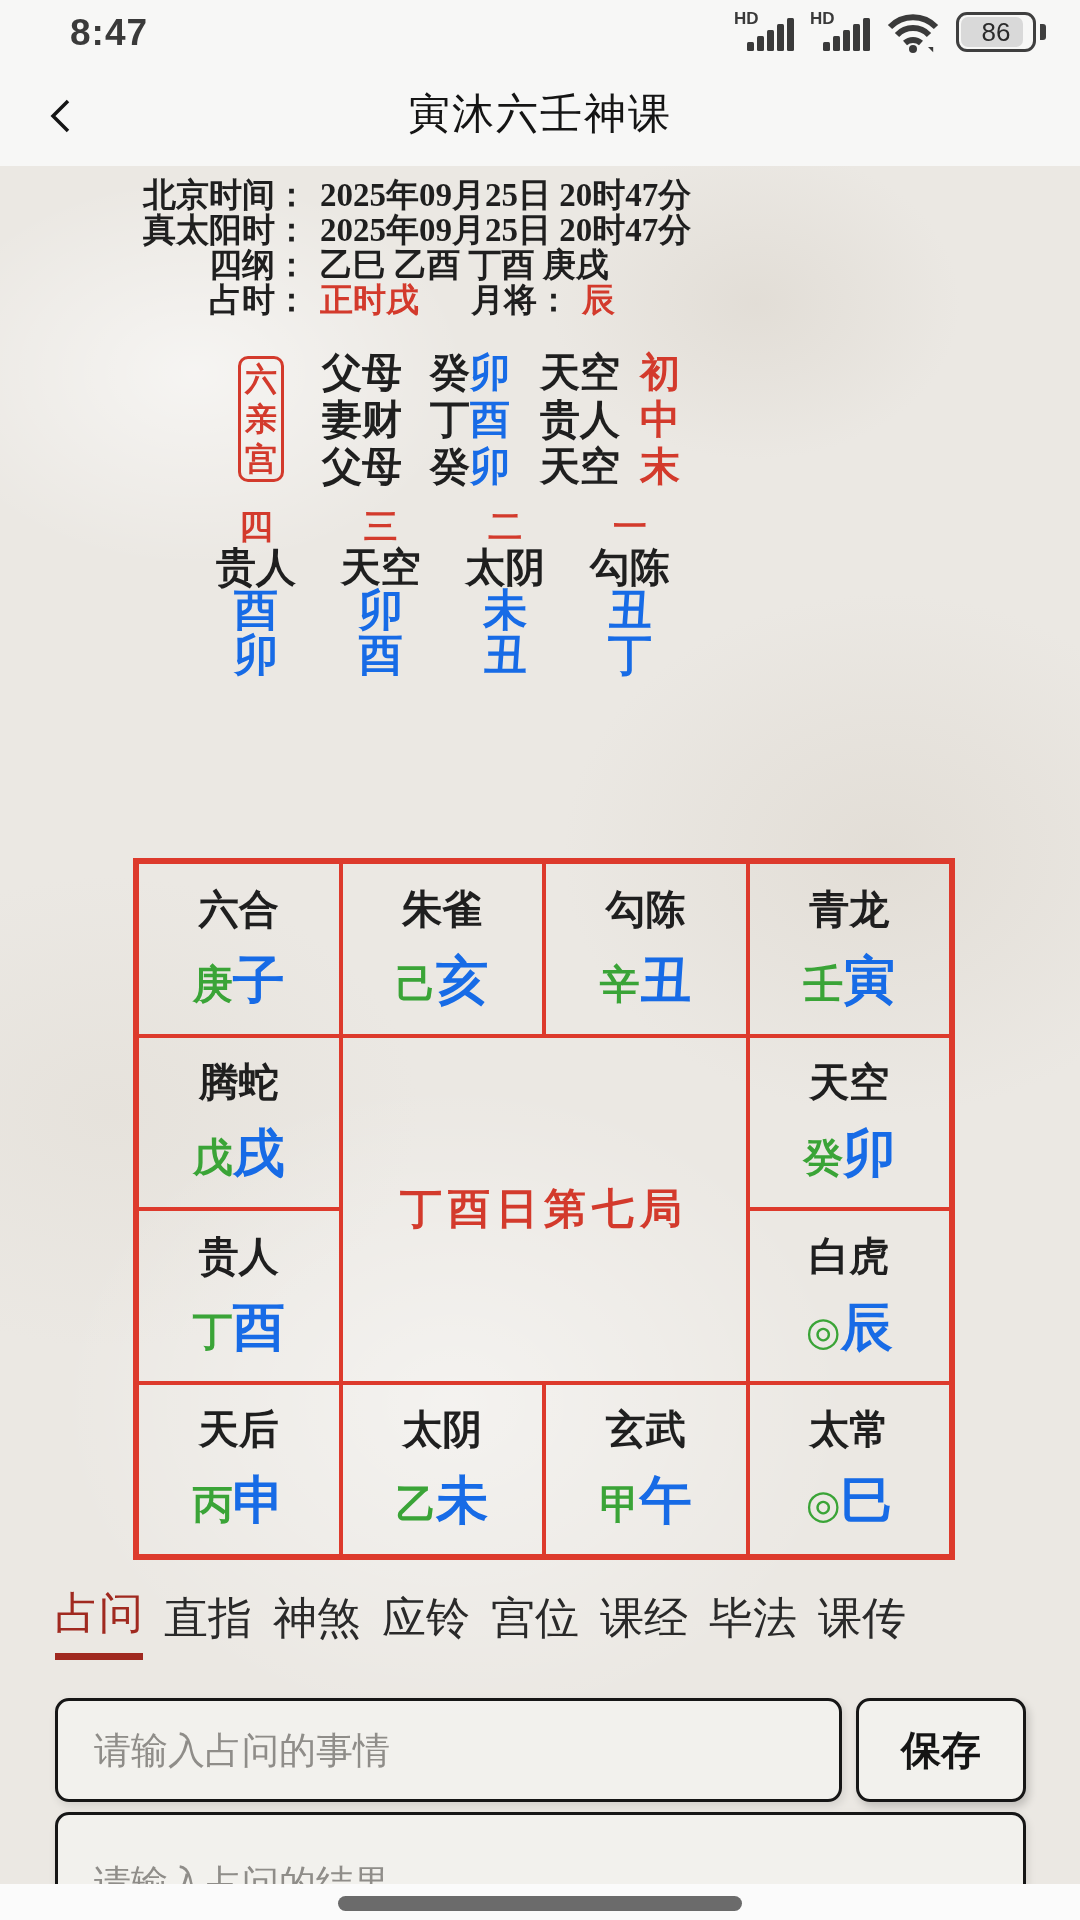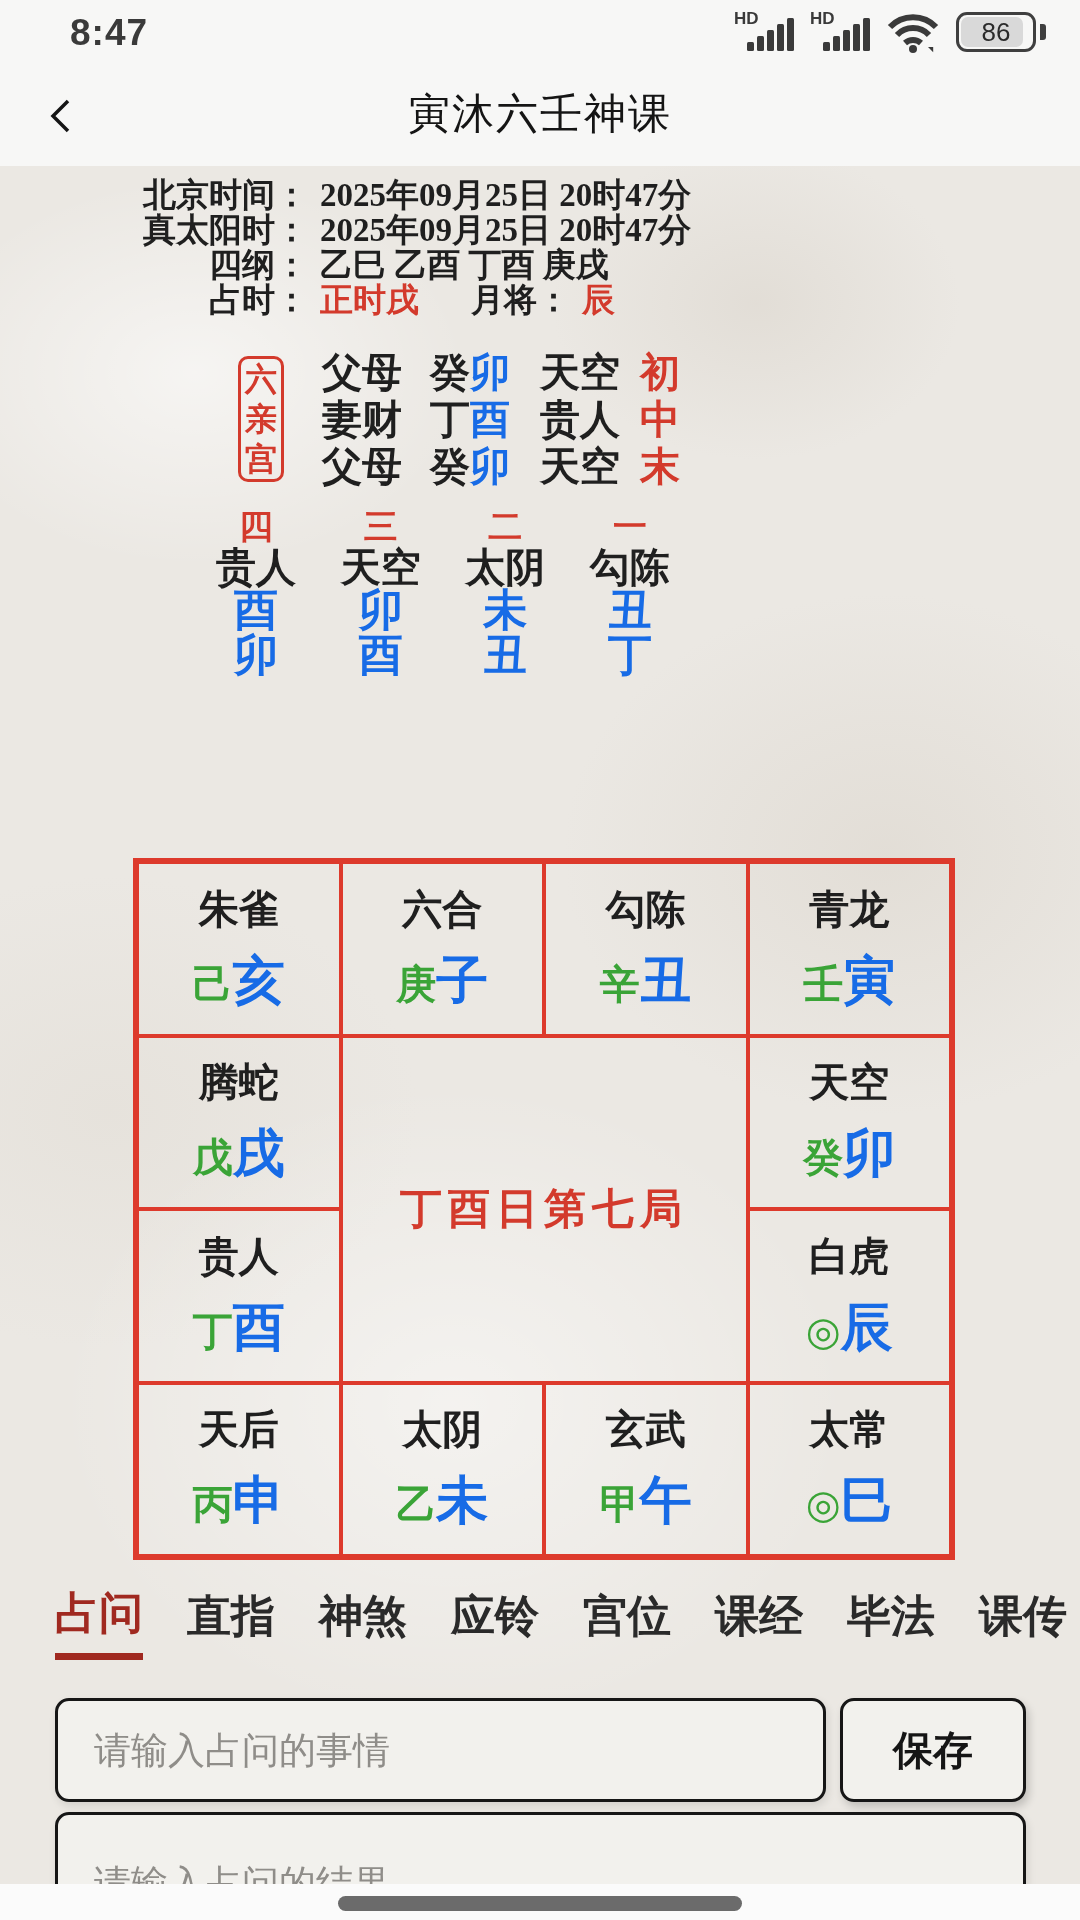--- a/index.html
+++ b/index.html
@@ -79,34 +79,34 @@
   .cell-deity { font-size:40px; line-height:46px; font-weight:bold; color:#1f1f1f; }
   .cell-sb { line-height:56px; font-weight:bold; }
   .cell-sb .stem { font-size:40px; }
   .cell-sb .branch { font-size:52px; }
   .pos-r2c1 { grid-row:2; grid-column:1; } .pos-r2c4 { grid-row:2; grid-column:4; }
   .pos-r3c1 { grid-row:3; grid-column:1; } .pos-r3c4 { grid-row:3; grid-column:4; }
   .pos-r4 { grid-row:4; }
   .center-cell { grid-row:2/4; grid-column:2/4; border:2px solid #dd3a2c; display:flex; align-items:center; justify-content:center; }
   .center-text { font-size:42px; font-weight:bold; color:#d33a2c; letter-spacing:6px; }
   
-  .tabs { position:absolute; top:1418px; left:55px; right:0; display:flex; gap:44px; overflow:hidden; white-space:nowrap;
-    font-size:44px; font-weight:bold; align-items:center; }
+  .tabs { position:absolute; top:1418px; left:55px; right:0; display:flex; gap:21px; overflow:hidden; white-space:nowrap;
+    font-size:44px; font-weight:normal; align-items:flex-end; }
   .tab { color:#2a2a2a; padding-bottom:12px; flex:0 0 auto; }
   .tab.active { color:#a02920; border-bottom:7px solid #a02920; padding-bottom:10px; }
   
   .ask-row { position:absolute; top:1532px; left:55px; right:54px; display:flex; }
   .field {
     height:104px; border:3px solid #161616; border-radius:14px; background:rgba(255,255,255,0.38);
     font-family:"Liberation Serif","DejaVu Serif",serif; font-size:37px; color:#1f1f1f;
     padding:0 36px; outline:none; box-shadow:2px 4px 8px rgba(0,0,0,0.10);
   }
   .field::placeholder { color:#8f8d89; opacity:1; }
   .ask-input { flex:1; }
-  .save-btn { width:186px; height:104px; margin-left:14px; border:3px solid #161616; border-radius:14px;
+  .save-btn { width:170px; height:104px; margin-left:14px; border:3px solid #161616; border-radius:14px;
     background:rgba(255,255,255,0.38); font-family:"Liberation Serif","DejaVu Serif",serif;
     font-size:40px; font-weight:bold; color:#151515; box-shadow:3px 5px 8px rgba(0,0,0,0.18); }
   .result-row { position:absolute; top:1646px; left:55px; right:54px; }
   .result-input { width:100%; height:134px; padding-top:8px; }
   
   .bottom-mask { position:absolute; left:0; right:0; top:1884px; height:36px; background:#fbfbfb; }
   .home-indicator { position:absolute; left:338px; top:1896px; width:404px; height:15px; border-radius:8px; background:#6b6b6b; }
 </style>
 </head>
 <body>
@@ -234,26 +234,26 @@
       <div class="sike-col">
         <div class="sike-num">一</div>
         <div class="sike-deity">勾陈</div>
         <div class="sike-b1 blue">丑</div>
         <div class="sike-b2 blue">丁</div>
       </div>
     </div>
 
     <div class="tianpan">
       <div class="cell">
+        <span class="cell-deity">六合</span>
+        <span class="cell-sb"><span class="stem green">庚</span><span class="branch blue">子</span></span>
+      </div>
+      <div class="cell">
         <span class="cell-deity">朱雀</span>
         <span class="cell-sb"><span class="stem green">己</span><span class="branch blue">亥</span></span>
-      </div>
-      <div class="cell">
-        <span class="cell-deity">六合</span>
-        <span class="cell-sb"><span class="stem green">庚</span><span class="branch blue">子</span></span>
       </div>
       <div class="cell">
         <span class="cell-deity">勾陈</span>
         <span class="cell-sb"><span class="stem green">辛</span><span class="branch blue">丑</span></span>
       </div>
       <div class="cell">
         <span class="cell-deity">青龙</span>
         <span class="cell-sb"><span class="stem green">壬</span><span class="branch blue">寅</span></span>
       </div>
       <div class="cell pos-r2c1">

